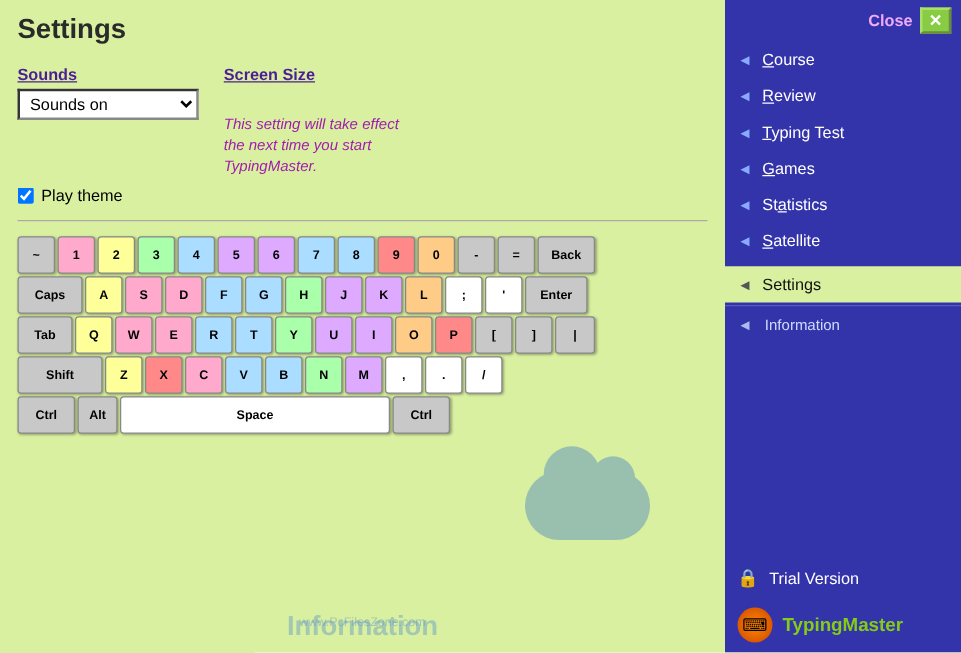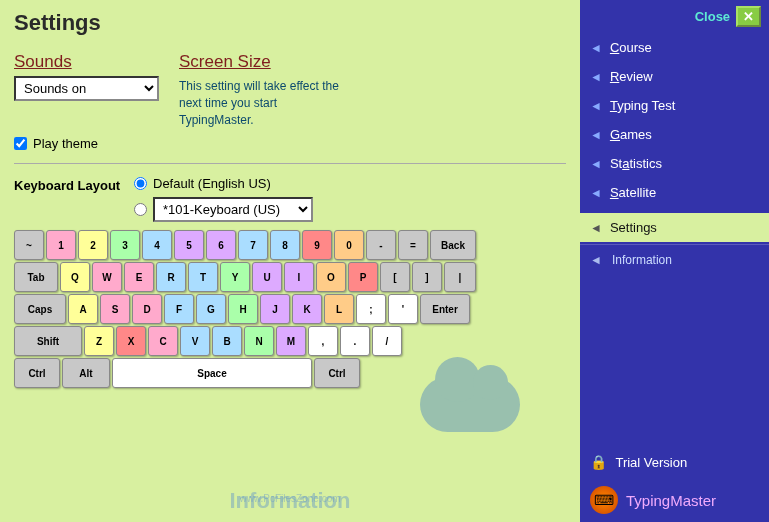--- a/index.html
+++ b/index.html
@@ -29,44 +29,45 @@
       margin-bottom: 8px;
     }
 
     .setting-group {
       display: flex;
       flex-direction: column;
       gap: 4px;
     }
 
     .setting-label {
-      font-weight: normal;
+      font-weight: bold;
       text-decoration: underline;
-      font-size: 17px;
-      color: #7f1d1d;
+      font-size: 13px;
+      color: #4c1d95;
     }
 
     select {
       border: 2px inset #888;
       background: white;
       padding: 2px 4px;
       font-size: 13px;
       cursor: pointer;
     }
 
     .sounds-select { width: 145px; }
     .speed-select { width: 160px; }
     .screen-select { width: 155px; }
 
     .screen-note {
       font-size: 12px;
-      color: #0c4a6e;
+      color: #a21caf;
       max-width: 160px;
       line-height: 1.4;
-      margin-top: 2px;
+      margin-top: 20px;
+      font-style: italic;
     }
 
     .play-theme-row {
       display: flex;
       align-items: center;
       gap: 6px;
       margin-top: 4px;
       margin-bottom: 12px;
     }
 
@@ -149,21 +150,21 @@
 
     .sidebar-header {
       display: flex;
       align-items: center;
       justify-content: flex-end;
       padding: 6px 8px;
       gap: 6px;
     }
 
     .close-label {
-      color: #5eead4;
+      color: #f0abfc;
       font-size: 13px;
       font-weight: bold;
     }
 
     .close-btn {
       background: #88cc44;
       color: white;
       font-weight: bold;
       border: 2px outset #aae066;
       padding: 1px 5px;
@@ -239,23 +240,23 @@
       height: 28px;
       background: radial-gradient(circle, #ff8800, #cc4400);
       border-radius: 50%;
       display: flex;
       align-items: center;
       justify-content: center;
       font-size: 16px;
     }
 
     .brand-name {
-      color: #f0abfc;
+      color: #84cc16;
       font-size: 15px;
-      font-weight: normal;
+      font-weight: bold;
     }
 
     .watermark {
       position: absolute;
       bottom: 8px;
       left: 50%;
       transform: translateX(-50%);
       font-size: 22px;
       font-weight: bold;
       color: rgba(100,150,200,0.45);
@@ -332,35 +333,20 @@
     </div>
   </div>
 
   <div class="play-theme-row">
     <input type="checkbox" id="playTheme" checked="" style="">
     <label for="playTheme">Play theme</label>
   </div>
 
   <hr class="divider">
 
-  <div class="keyboard-layout-container">
-    <div class="kl-label-col">Keyboard Layout</div>
-    <div class="kl-options-col">
-      <div class="radio-row">
-        <input type="radio" name="kblayout" id="kbDefault" checked="" style="">
-        <label for="kbDefault">Default (English US)</label>
-      </div>
-      <div class="radio-row">
-        <input type="radio" name="kblayout" id="kbCustom" style="">
-        <select class="keyboard-select">
-          <option>*101-Keyboard (US)</option>
-        </select>
-      </div>
-    </div>
-  </div>
 
   <div class="keyboard-visual">
 
     <div class="kb-row">
       <div class="key key-gray" style="width:30px">
           <span>~</span>
         </div>
       <div class="key key-pink" style="width:30px">
           <span>1</span>
         </div>
@@ -396,20 +382,62 @@
         </div>
       <div class="key key-gray" style="width:30px">
           <span>=</span>
         </div>
       <div class="key key-gray" style="width:46px">
           <span>Back</span>
         </div>
     </div>
 
     <div class="kb-row">
+      <div class="key key-gray" style="width:52px">
+          <span>Caps</span>
+        </div>
+      <div class="key key-yellow" style="width:30px">
+          <span>A</span>
+        </div>
+      <div class="key key-pink" style="width:30px">
+          <span>S</span>
+        </div>
+      <div class="key key-pink" style="width:30px">
+          <span>D</span>
+        </div>
+      <div class="key key-blue" style="width:30px">
+          <span>F</span>
+        </div>
+      <div class="key key-blue" style="width:30px">
+          <span>G</span>
+        </div>
+      <div class="key key-green" style="width:30px">
+          <span>H</span>
+        </div>
+      <div class="key key-purple" style="width:30px">
+          <span>J</span>
+        </div>
+      <div class="key key-purple" style="width:30px">
+          <span>K</span>
+        </div>
+      <div class="key key-orange" style="width:30px">
+          <span>L</span>
+        </div>
+      <div class="key key-white" style="width:30px">
+          <span>;</span>
+        </div>
+      <div class="key key-white" style="width:30px">
+          <span>'</span>
+        </div>
+      <div class="key key-gray" style="width:50px">
+          <span>Enter</span>
+        </div>
+    </div>
+
+    <div class="kb-row">
       <div class="key key-gray" style="width:44px">
           <span>Tab</span>
         </div>
       <div class="key key-yellow" style="width:30px">
           <span>Q</span>
         </div>
       <div class="key key-pink" style="width:30px">
           <span>W</span>
         </div>
       <div class="key key-pink" style="width:30px">
@@ -437,62 +465,20 @@
           <span>P</span>
         </div>
       <div class="key key-gray" style="width:30px">
           <span>[</span>
         </div>
       <div class="key key-gray" style="width:30px">
           <span>]</span>
         </div>
       <div class="key key-gray" style="width:32px">
           <span>|</span>
-        </div>
-    </div>
-
-    <div class="kb-row">
-      <div class="key key-gray" style="width:52px">
-          <span>Caps</span>
-        </div>
-      <div class="key key-yellow" style="width:30px">
-          <span>A</span>
-        </div>
-      <div class="key key-pink" style="width:30px">
-          <span>S</span>
-        </div>
-      <div class="key key-pink" style="width:30px">
-          <span>D</span>
-        </div>
-      <div class="key key-blue" style="width:30px">
-          <span>F</span>
-        </div>
-      <div class="key key-blue" style="width:30px">
-          <span>G</span>
-        </div>
-      <div class="key key-green" style="width:30px">
-          <span>H</span>
-        </div>
-      <div class="key key-purple" style="width:30px">
-          <span>J</span>
-        </div>
-      <div class="key key-purple" style="width:30px">
-          <span>K</span>
-        </div>
-      <div class="key key-orange" style="width:30px">
-          <span>L</span>
-        </div>
-      <div class="key key-white" style="width:30px">
-          <span>;</span>
-        </div>
-      <div class="key key-white" style="width:30px">
-          <span>'</span>
-        </div>
-      <div class="key key-gray" style="width:50px">
-          <span>Enter</span>
         </div>
     </div>
 
     <div class="kb-row">
       <div class="key key-gray" style="width:68px">
           <span>Shift</span>
         </div>
       <div class="key key-yellow" style="width:30px">
           <span>Z</span>
         </div>
@@ -522,24 +508,24 @@
         </div>
       <div class="key key-white" style="width:30px">
           <span>/</span>
         </div>
     </div>
 
     <div class="kb-row">
       <div class="key key-gray" style="width:46px">
           <span>Ctrl</span>
         </div>
-      <div class="key key-gray" style="width:48px">
+      <div class="key key-gray" style="width:32px">
           <span>Alt</span>
         </div>
-      <div class="key key-white" style="width:200px">
+      <div class="key key-white" style="width:216px">
           <span>Space</span>
         </div>
       <div class="key key-gray" style="width:46px">
           <span>Ctrl</span>
         </div>
     </div>
   </div>
 
   <div class="watermark">Information</div>
   <div class="watermark-sub">www.PcFilesZone.com</div>

